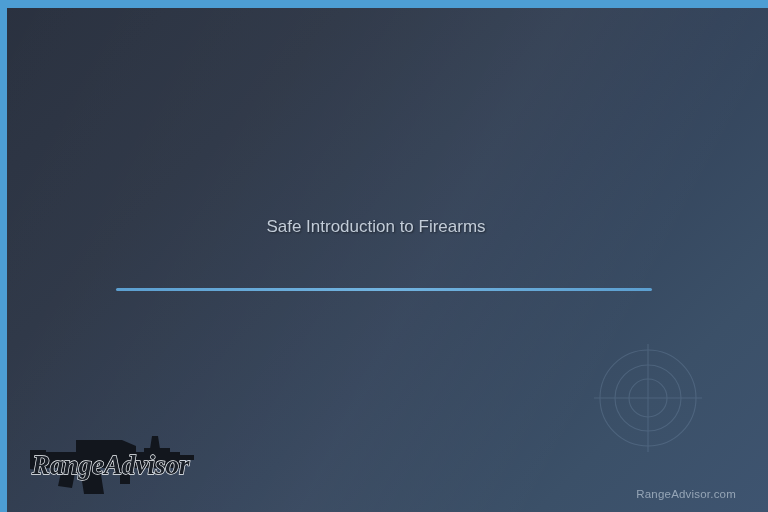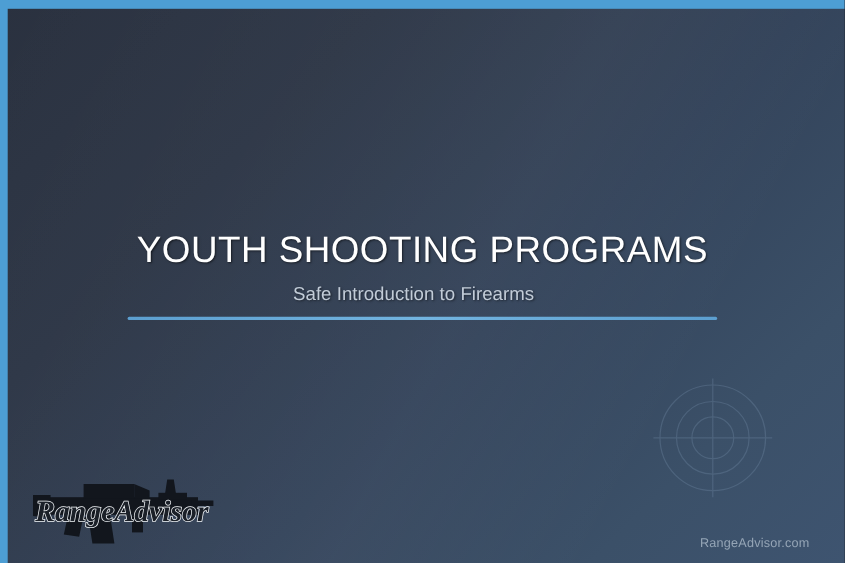--- a/index.html
+++ b/index.html
@@ -131,21 +131,20 @@
     <g fill="none" stroke="#7f98b4" stroke-width="1.1" opacity="0.5">
       <circle cx="56" cy="56" r="48"></circle>
       <circle cx="56" cy="56" r="33"></circle>
       <circle cx="56" cy="56" r="19"></circle>
       <line x1="56" y1="2" x2="56" y2="110"></line>
       <line x1="2" y1="56" x2="110" y2="56"></line>
     </g>
   </svg>
 
   <div id="title-block">
-    <h1 id="slide-title">YOUTH SHOOTING PROGRAMS</h1>
     <p id="slide-subtitle">Safe Introduction to Firearms</p>
     <div id="title-divider"></div>
   </div>
 
   <svg id="logo" viewBox="0 0 172 74">
     <g>
 
       <rect x="6" y="28" width="150" height="16" fill="#12161d"></rect>
 
       <rect x="150" y="31" width="20" height="5" fill="#12161d"></rect>

